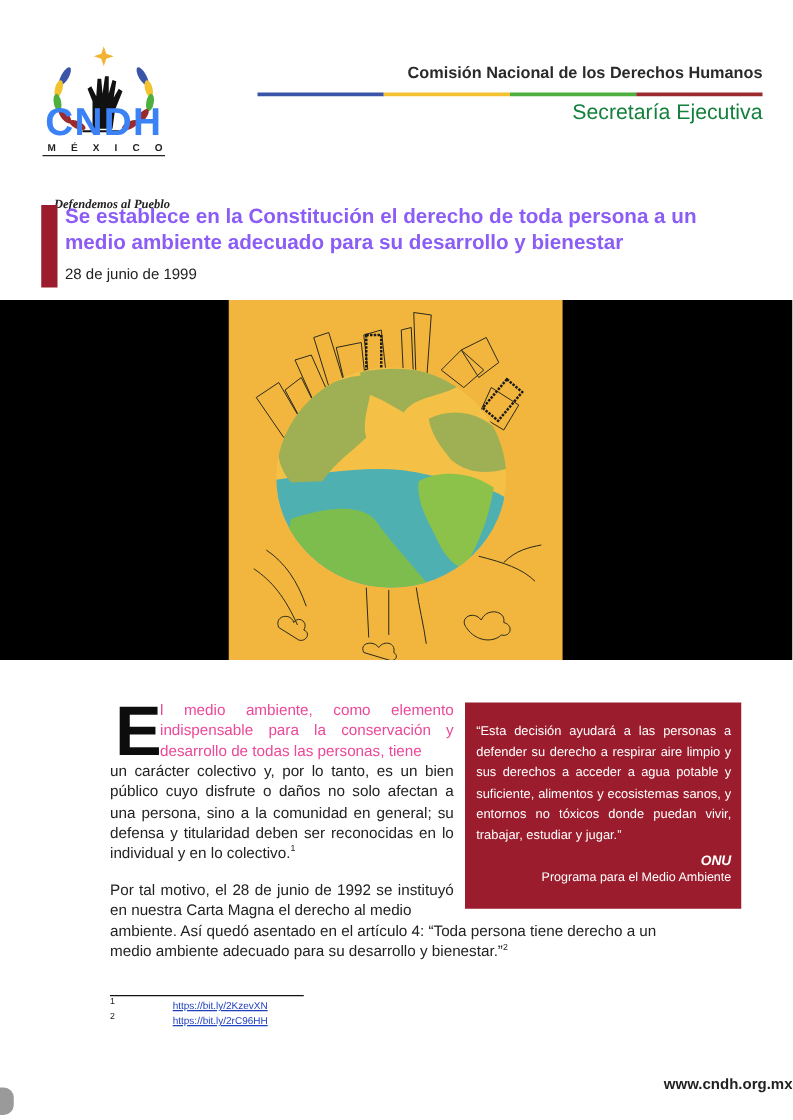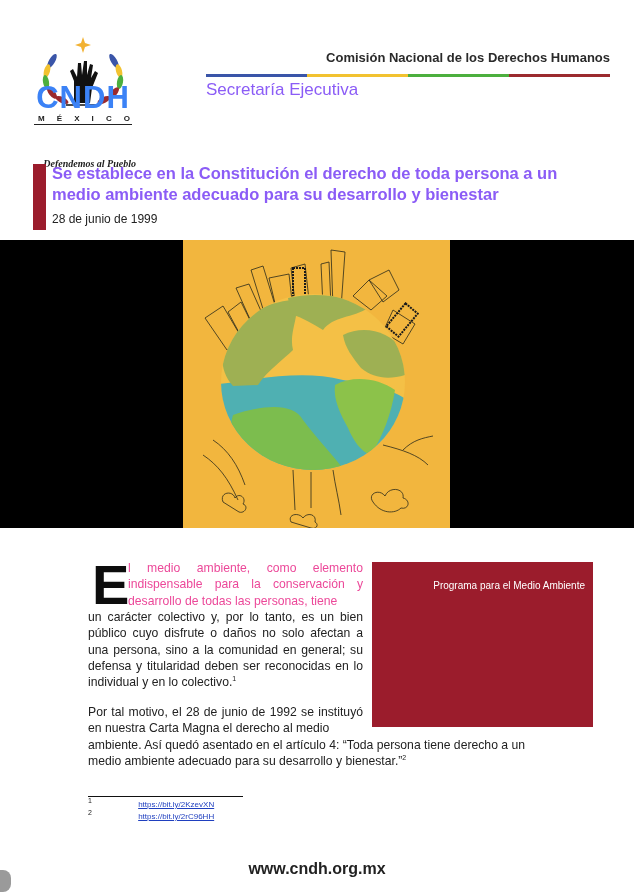--- a/index.html
+++ b/index.html
@@ -10,21 +10,21 @@
   .logo { left:28px; top:12px; width:110px; height:130px; }
   .logo-text { left:33px; top:82px; width:100px; text-align:center; font-family:"Liberation Sans", sans-serif; font-weight:bold; font-size:31px; letter-spacing:1px; color:#3b82f6; line-height:31px; }
   .logo-mexico { left:38px; top:114px; width:92px; display:flex; justify-content:space-between; font-size:8px; font-weight:bold; color:#222; letter-spacing:0; }
   .logo-rule { left:34px; top:124px; width:98px; height:1px; background:#222; }
   .logo-motto { left:30px; top:126px; width:106px; text-align:right; font-family:"Liberation Serif", serif; font-style:italic; font-weight:bold; font-size:10px; color:#222;margin-top:32px; }
 
   
   .org-title { left:206px; top:50px; width:404px; text-align:right; font-weight:bold; font-size:13px; color:#2a2a2a; white-space:nowrap; }
   .color-rule { left:206px; top:74px; width:404px; height:3px; display:flex; }
   .color-rule span { flex:1; height:3px; }
-  .org-sub { left:206px; top:80px; width:404px; font-size:17px; color:#8b5cf6; white-space:nowrap; }
+  .org-sub { left:206px; top:80px; width:404px; text-align:right; font-size:17px; color:#15803d; white-space:nowrap; }
 
   
   .title-bar { left:33px; top:164px; width:13px; height:66px; }
   .title-text { left:52px; top:163px; width:540px; font-weight:bold; font-size:16.5px; line-height:21px; color:#8b5cf6; }
   .date { left:52px; top:212px; font-size:12px; color:#222; }
 
   
   .band { left:0; top:240px; width:634px; height:288px; background:#000; }
   .art { left:183px; top:240px; width:267px; height:288px; background:#f2b63e; overflow:hidden; }
 
@@ -40,21 +40,21 @@
   .quote { left:372px; top:562px; width:221px; height:165px; background:#9b1c2c; color:#fff; box-sizing:border-box; padding:16px 8px 0 9px; }
   .quote-text { font-size:10.3px; line-height:16.5px; text-align:justify; }
   .quote-author { text-align:right; font-weight:bold; font-style:italic; font-size:11px; margin-top:6px; }
   .quote-org { text-align:right; font-size:10px; margin-top:2px; }
 
   
   .fn-rule { left:88px; top:796px; width:155px; height:1px; background:#111; }
   .fn { left:88px; font-size:8px; color:#222; }
   .fn a { color:#1f3fbf; text-decoration:underline;padding-left:44px; }
 
-  .footer-url { left:0; top:860px; width:634px; text-align:center; font-weight:bold; font-size:16px; color:#222; }
+  .footer-url { left:0; top:860px; width:634px; text-align:right; font-weight:bold; font-size:12px; color:#222; }
   .corner { left:0; top:870px; width:11px; height:22px; background:#9a9a9a; border-radius:0 8px 8px 0; }
 </style>
 </head>
 <body>
 
 <svg class="abs logo" viewBox="0 0 110 80" width="110" height="80" style="left:28px;top:8px;">
 
   <polygon points="55,4 57,10 63,12 57,14 55,20 53,14 47,12 53,10" fill="#f2b233"></polygon>
 
   <g>
@@ -162,20 +162,22 @@
 </div>
 
 <div class="abs dropcap">E</div>
 <div class="abs para1-head">l medio ambiente, como elemento indispensable para la conservación y desarrollo de todas las personas, tiene</div>
 <div class="abs para1-rest"><span>un carácter colectivo y, por lo tanto, es un bien público cuyo disfrute o daños no solo afectan a una persona, sino a la comunidad en general; su defensa y titularidad deben ser reconocidas en lo individual y en lo colectivo.</span><sup>1</sup></div>
 
 <div class="abs para2-a">Por tal motivo, el 28 de junio de 1992 se instituyó en nuestra Carta Magna el derecho al medio</div>
 <div class="abs para2-b"><span>ambiente. Así quedó asentado en el artículo 4: “Toda persona tiene derecho a un medio ambiente adecuado para su desarrollo y bienestar.”</span><sup>2</sup></div>
 
 <div class="abs quote">
+  <div class="quote-text">“Esta decisión ayudará a las personas a defender su derecho a respirar aire limpio y sus derechos a acceder a agua potable y suficiente, alimentos y ecosistemas sanos, y entornos no tóxicos donde puedan vivir, trabajar, estudiar y jugar.”</div>
+  <div class="quote-author">ONU</div>
   <div class="quote-org">Programa para el Medio Ambiente</div>
 </div>
 
 <div class="abs fn-rule"></div>
 <div class="abs fn" style="top:800px"><sup>1</sup> <a>https://bit.ly/2KzevXN</a></div>
 <div class="abs fn" style="top:812px"><sup>2</sup> <a>https://bit.ly/2rC96HH</a></div>
 
 <div class="abs footer-url">www.cndh.org.mx</div>
 <div class="abs corner"></div>
 

